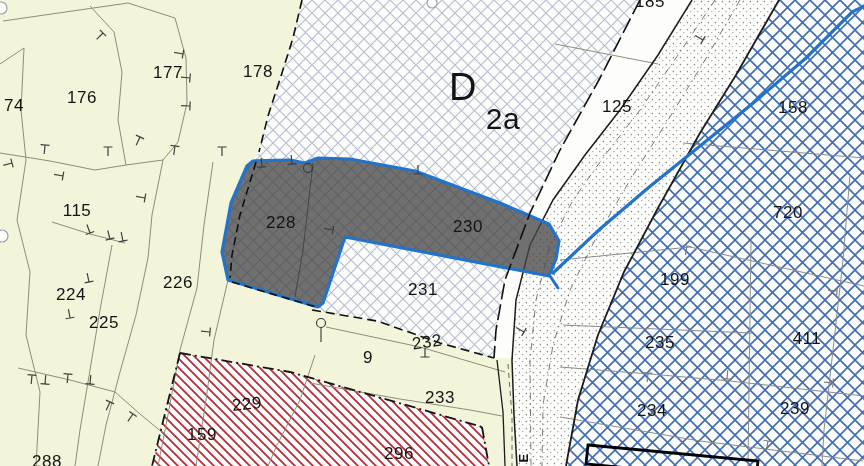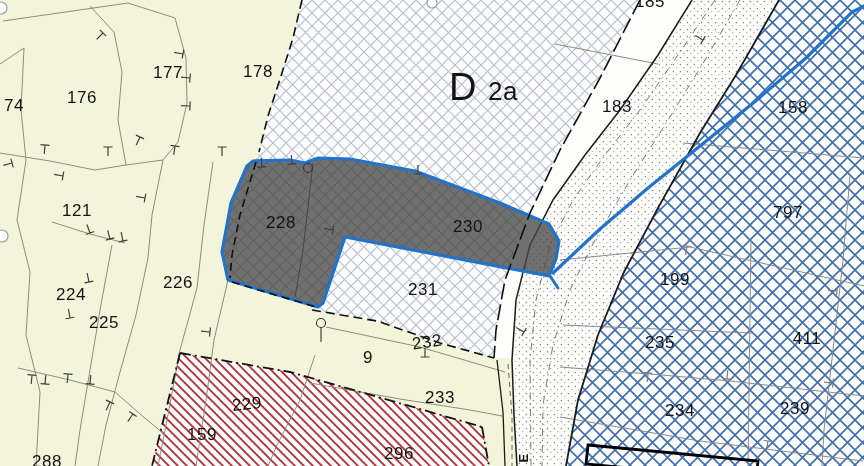--- a/index.html
+++ b/index.html
@@ -10,21 +10,21 @@
   .stage svg{position:absolute;left:0;top:0;}
   .lbl{
     position:absolute;transform:translate(-50%,-50%);
     color:#141414;font-size:17px;white-space:nowrap;line-height:1;
     letter-spacing:.5px;
   }
   .lbl.rot8{transform:translate(-50%,-50%) rotate(-8deg);}
   .lbl.rot6{transform:translate(-50%,-50%) rotate(-6deg);}
   .lbl.rot90{transform:translate(-50%,-50%) rotate(-90deg);font-size:13px;font-weight:bold;}
   .zone-main{font-size:38px;}
-  .zone-sub{font-size:26px;}
+  .zone-sub{font-size:30px;margin-top:28px;}
 </style>
 </head>
 <body>
 
 <div class="stage">
 <svg width="864" height="466" viewBox="0 0 864 466">
   <defs>
     <pattern id="latticeLight" width="13" height="13" patternUnits="userSpaceOnUse">
       <rect width="13" height="13" fill="#fcfcfb"></rect>
       <path d="M0,13 L13,0 M0,0 L13,13" stroke="#b5bfd3" stroke-width="1.15" fill="none"></path>
@@ -171,39 +171,39 @@
     <use href="#tmark" transform="translate(768,441) rotate(10)"></use>
   </g>
 </svg>
 
 <div>
   <div class="lbl" style="left:14px;top:105px">74</div>
   <div class="lbl" style="left:82px;top:97px">176</div>
   <div class="lbl" style="left:168px;top:72px">177</div>
   <div class="lbl" style="left:258px;top:71px">178</div>
   <div class="lbl" style="left:650px;top:1px">185</div>
-  <div class="lbl" style="left:617px;top:106px">183</div>
-  <div class="lbl" style="left:77px;top:210px">121</div>
+  <div class="lbl" style="left:617px;top:106px">125</div>
+  <div class="lbl" style="left:77px;top:210px">115</div>
   <div class="lbl" style="left:71px;top:294px">224</div>
   <div class="lbl" style="left:104px;top:322px">225</div>
   <div class="lbl" style="left:178px;top:282px">226</div>
   <div class="lbl" style="left:281px;top:222px">228</div>
   <div class="lbl" style="left:468px;top:226px">230</div>
   <div class="lbl" style="left:423px;top:289px">231</div>
   <div class="lbl rot8" style="left:427px;top:342px">232</div>
   <div class="lbl" style="left:368px;top:357px">9</div>
   <div class="lbl" style="left:440px;top:397px">233</div>
   <div class="lbl rot6" style="left:247px;top:404px">229</div>
   <div class="lbl" style="left:202px;top:434px">159</div>
   <div class="lbl" style="left:399px;top:453px">296</div>
   <div class="lbl" style="left:47px;top:461px">288</div>
   <div class="lbl" style="left:793px;top:107px">158</div>
-  <div class="lbl" style="left:788px;top:212px">797</div>
+  <div class="lbl" style="left:788px;top:212px">720</div>
   <div class="lbl" style="left:675px;top:279px">199</div>
   <div class="lbl" style="left:660px;top:342px">235</div>
   <div class="lbl" style="left:807px;top:338px">411</div>
-  <div class="lbl" style="left:680px;top:410px">234</div>
+  <div class="lbl" style="left:652px;top:410px">234</div>
   <div class="lbl" style="left:795px;top:408px">239</div>
   <div class="lbl zone-main" style="left:463px;top:87px">D</div>
   <div class="lbl zone-sub" style="left:503px;top:91px">2a</div>
   <div class="lbl rot90" style="left:523px;top:458px">E</div>
 </div>
 </div>
 
 </body></html>

